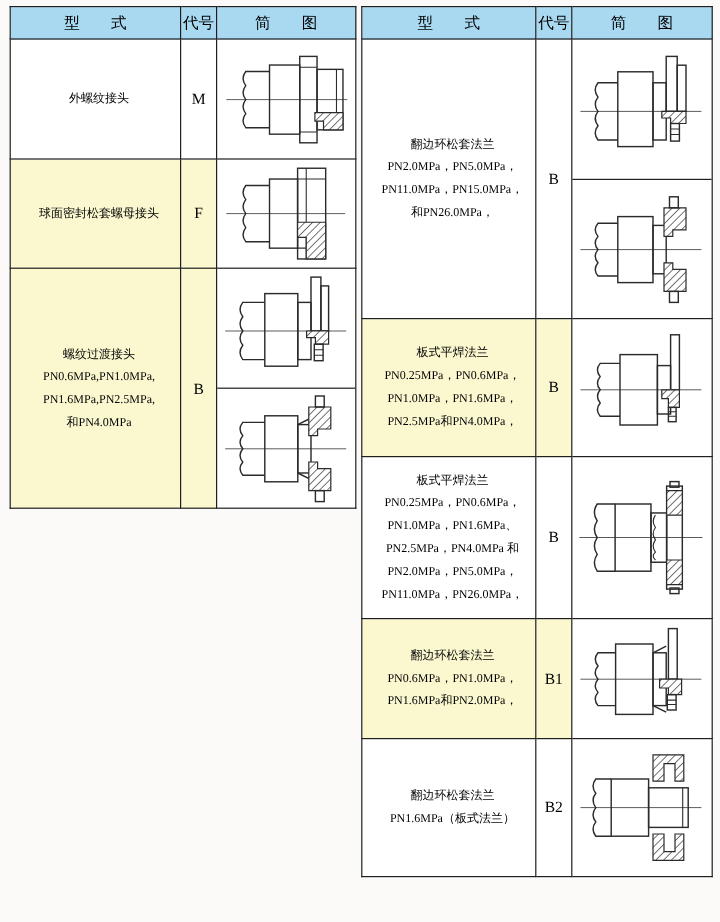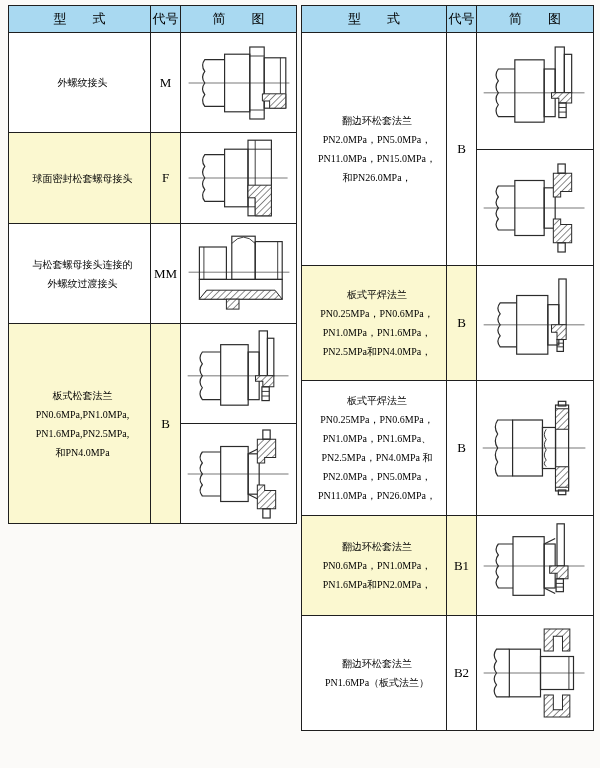--- a/index.html
+++ b/index.html
@@ -106,44 +106,25 @@
             <rect class="d" x="44" y="18" width="26" height="64"></rect>
             <rect class="d" x="70" y="8" width="26" height="84"></rect>
             <line class="thin" x1="70" y1="18" x2="96" y2="18"></line>
             <line class="thin" x1="70" y1="82" x2="96" y2="82"></line>
             <line class="thin" x1="78" y1="8" x2="78" y2="92"></line>
             <path class="hp" fill="url(#hatch)" d="M70,58 H96 V92 H78 V72 H70 Z"></path>
           </svg>
         </td>
       </tr>
 
-      <tr style="height:100px">
-        <td class="type">与松套螺母接头连接的
-外螺纹过渡接头</td>
-        <td class="code">MM</td>
-        <td class="diag">
-          <svg class="dg" width="110" height="90" viewBox="0 0 120 100">
-            <line class="ax" x1="4" y1="48" x2="116" y2="48"></line>
-            <rect class="d" x="16" y="20" width="30" height="36"></rect>
-            <line class="thin" x1="21" y1="20" x2="21" y2="56"></line>
-            <rect class="d" x="52" y="8" width="26" height="48"></rect>
-            <path class="thin" d="M52,16 Q65,2 78,16"></path>
-            <rect class="d" x="78" y="14" width="30" height="42"></rect>
-            <line class="thin" x1="103" y1="14" x2="103" y2="56"></line>
-            <rect class="d" x="16" y="56" width="92" height="22"></rect>
-            <path class="hp" fill="url(#hatch)" d="M16,78 L24,68 H100 L108,78 Z"></path>
-            <rect class="hp" fill="url(#hatch)" x="46" y="78" width="14" height="11"></rect>
-          </svg>
-        </td>
-      </tr>
 
 
 
       <tr style="height:200px">
-        <td class="type hl">板式松套法兰
+        <td class="type hl">螺纹过渡接头
 PN0.6MPa,PN1.0MPa,
 PN1.6MPa,PN2.5MPa,
 和PN4.0MPa</td>
         <td class="code hl">B</td>
         <td class="diag">
           <div class="split">
             <div class="sub" style="height:99px">
               <svg class="dg" width="110" height="92" viewBox="0 0 120 100">
                 <line class="ax" x1="4" y1="52" x2="114" y2="52"></line>
                 <path class="d" d="M40,26 H20 Q15,32.5 20,39 Q15,45.5 20,52 Q15,58.5 20,65 Q15,71.5 20,78 H40"></path>

